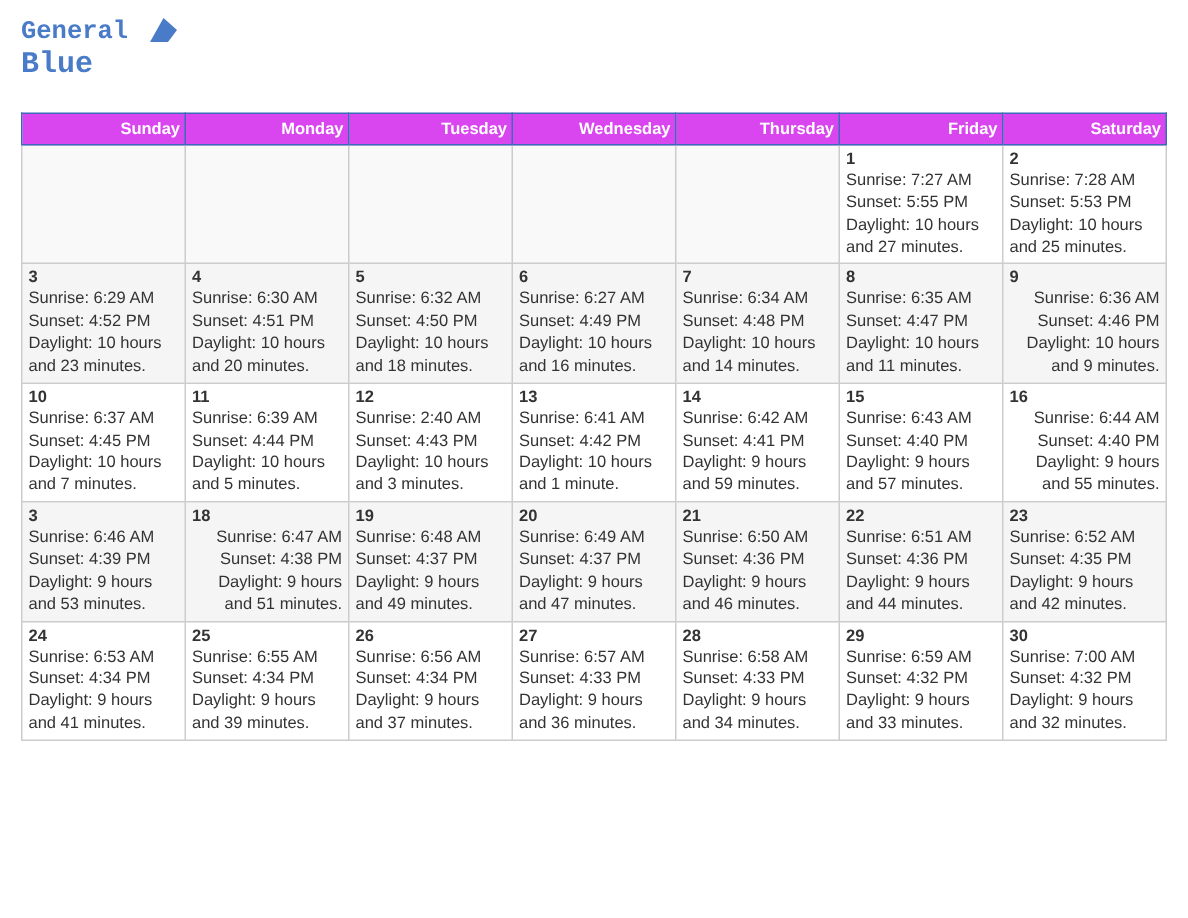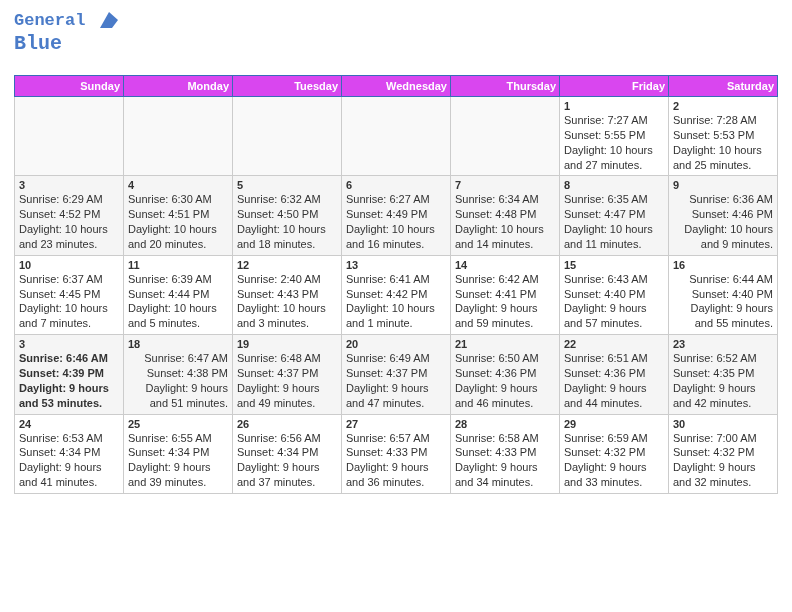--- a/index.html
+++ b/index.html
@@ -182,21 +182,21 @@
           <td>
             <div class="day-num">16</div>
             <div class="day-info" style="white-space: pre-line; text-align: right;">Sunrise: 6:44 AM
 Sunset: 4:40 PM
 Daylight: 9 hours and 55 minutes.</div>
           </td>
         </tr>
         <tr>
           <td>
             <div class="day-num">3</div>
-            <div class="day-info" style="white-space: pre-line; font-weight: bold;">Sunrise: 6:46 AM
+            <div class="day-info" style="white-space: pre-line;">Sunrise: 6:46 AM
 Sunset: 4:39 PM
 Daylight: 9 hours and 53 minutes.</div>
           </td>
           <td>
             <div class="day-num">18</div>
             <div class="day-info" style="white-space: pre-line; text-align: right;">Sunrise: 6:47 AM
 Sunset: 4:38 PM
 Daylight: 9 hours and 51 minutes.</div>
           </td>
           <td>

